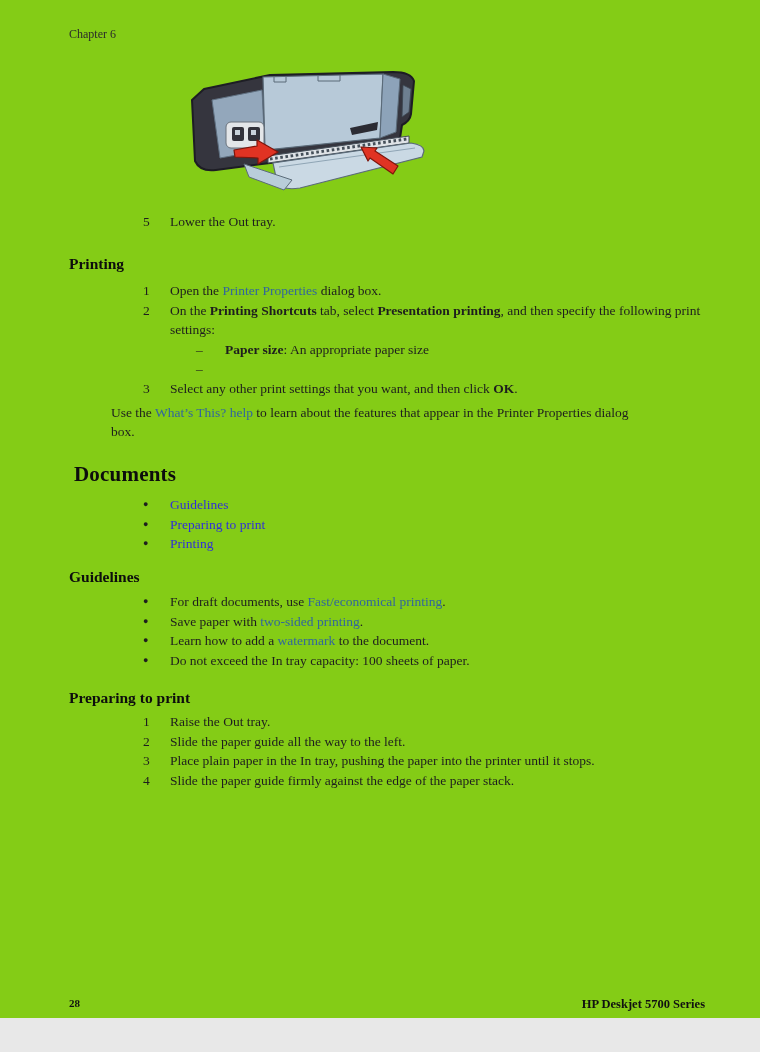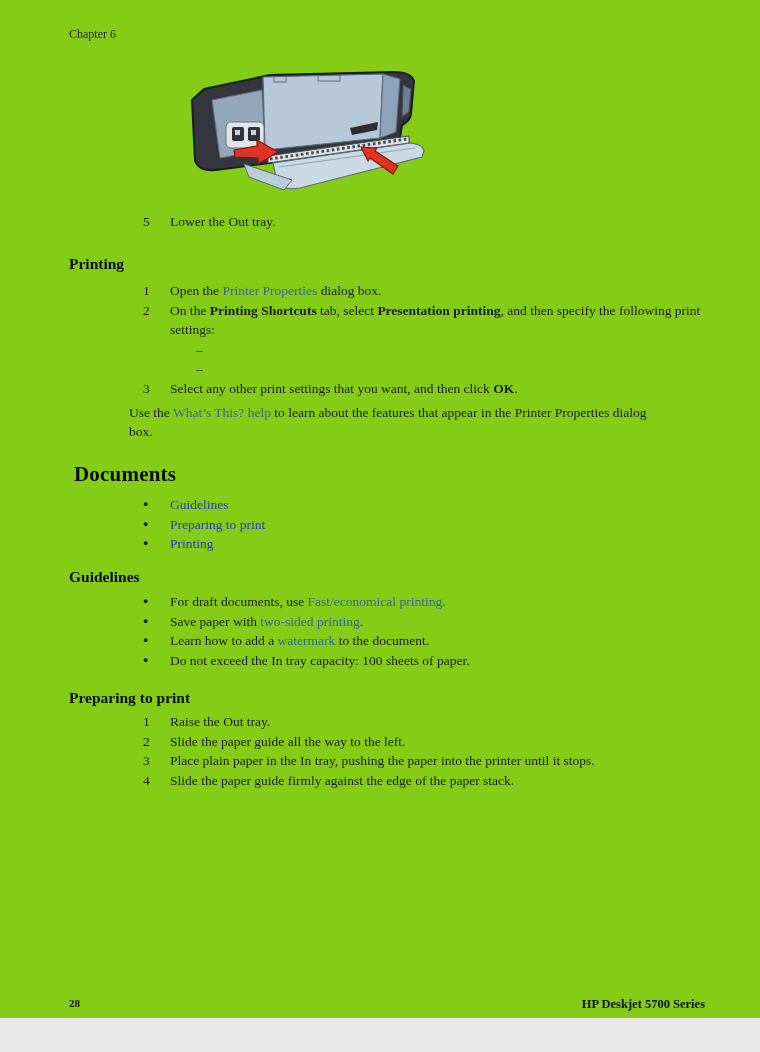--- a/index.html
+++ b/index.html
@@ -19,21 +19,21 @@
   h1.doc-head{margin:5px;font-size:21px;line-height:22px;font-weight:bold;color:#0d0d0d;letter-spacing:.2px;}
   h2.sec-head{margin:0;font-size:15.5px;line-height:18px;font-weight:bold;color:#0d0d0d;}
 
   .body-txt{font-size:13.5px;line-height:19.6px;}
   .row{display:flex;margin-left:74px;}
   .num{flex:none;width:27px;}
   .txt{width:537px;}
   .marker{flex:none;width:27px;font-size:9px;line-height:19.6px;}
   .subrow{display:flex;margin-left:127px;}
   .dash{flex:none;width:29px;}
-  .note{margin-left:60px;margin-top:4px;width:540px;}
+  .note{margin-left:42px;margin-top:4px;width:540px;}
   .mt8{margin-top:8px;} .mt10{margin-top:10px;} .mt6{margin-top:6px;} .mt5{margin-top:5px;}
 
   .b{font-weight:bold;}
   .ilink{color:#32669d;cursor:pointer;}
   .tlink{color:#3030d8;cursor:pointer;}
 
   .footer-page{position:absolute;left:69px;top:997px;font-size:11px;font-weight:bold;color:#111;}
   .footer-product{position:absolute;right:55px;top:997px;font-size:12.5px;font-weight:bold;color:#111;}
 </style>
 </head>
@@ -95,20 +95,21 @@
       <div class="row">
         <span class="num">1</span>
         <span class="txt"><span>Open the </span><span class="ilink">Printer Properties</span><span> dialog box.</span></span>
       </div>
       <div class="row">
         <span class="num">2</span>
         <span class="txt"><span>On the </span><span class="b">Printing Shortcuts</span><span> tab, select </span><span class="b">Presentation printing</span><span>, and then specify the following print settings:</span></span>
       </div>
       <div class="subrow">
         <span class="dash">–</span>
+        <span><span class="b">Paper size</span><span>: An appropriate paper size</span></span>
       </div>
       <div class="subrow">
         <span class="dash">–</span>
       </div>
       <div class="row">
         <span class="num">3</span>
         <span class="txt"><span>Select any other print settings that you want, and then click </span><span class="b">OK</span><span>.</span></span>
       </div>
       <div class="note"><span>Use the </span><span class="ilink">What’s This? help</span><span> to learn about the features that appear in the Printer Properties dialog box.</span></div>
     </div>

